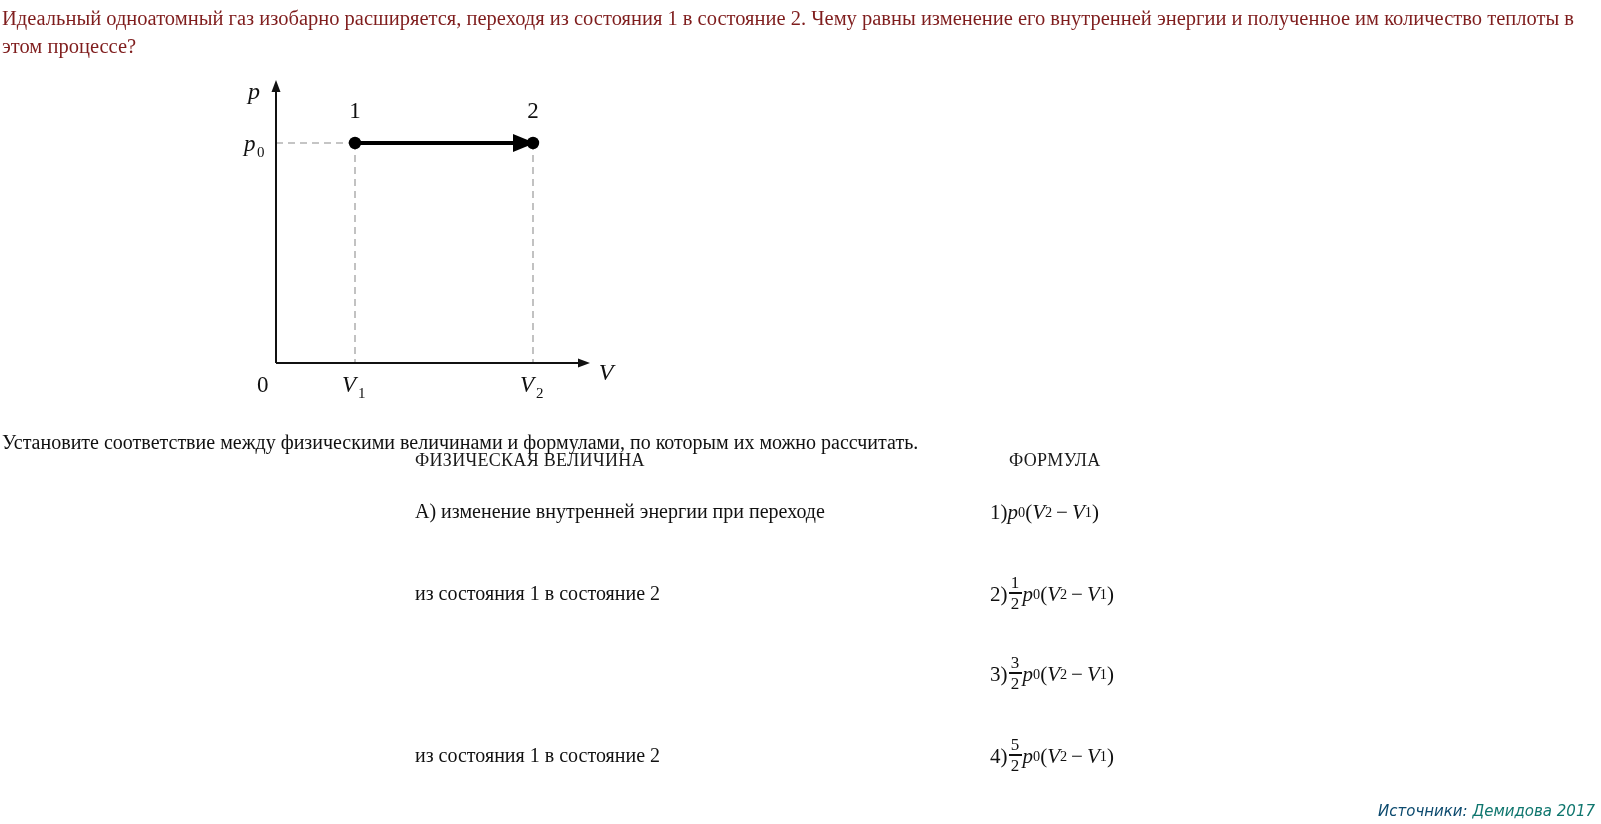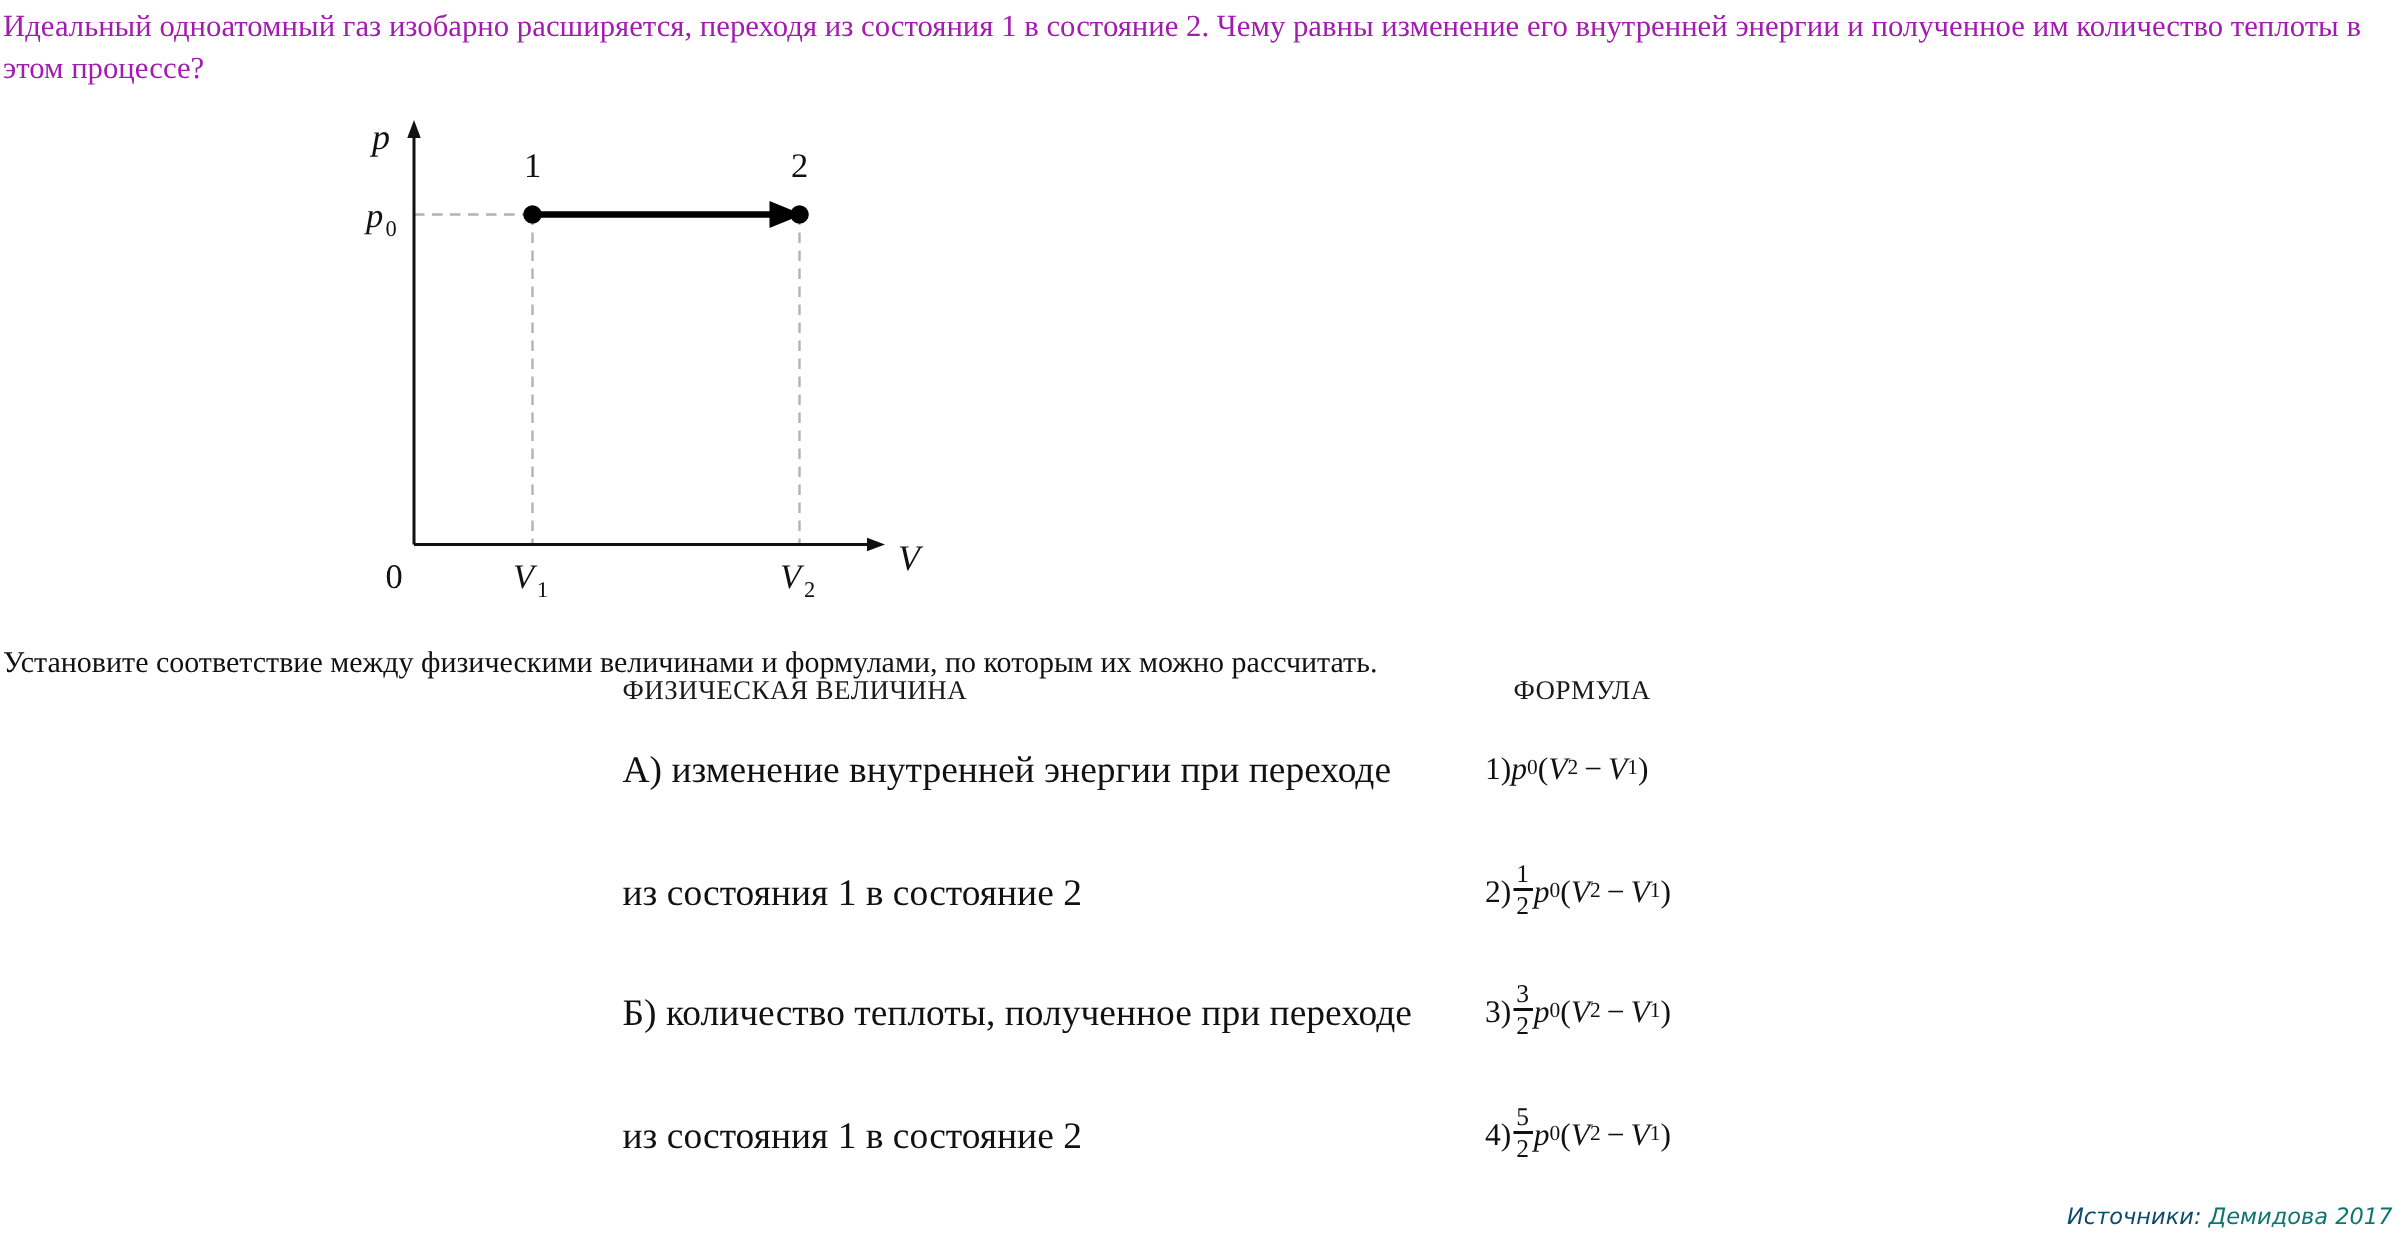--- a/index.html
+++ b/index.html
@@ -17,21 +17,21 @@
   }
 
   
   .intro {
     position: absolute;
     left: 2px;
     top: 4px;
     width: 1580px;
     font-size: 20.5px;
     line-height: 28px;
-    color: #a21caf;
+    color: #7f1d1d;
     white-space: pre-wrap;
   }
 
   
   .diagram {
     position: absolute;
     left: 230px;
     top: 72px;
     width: 400px;
     height: 330px;
@@ -74,21 +74,21 @@
   }
   .row-0 { top: 38px; }
   .row-1 { top: 120px; }
   .row-2 { top: 200px; }
   .row-3 { top: 282px; }
 
   .quantity {
     position: absolute;
     left: 0px;
     top: 12px;
-    font-size: 25px;
+    font-size: 20px;
     color: #111111;
     white-space: nowrap;
   }
 
   .formula {
     position: absolute;
     left: 575px;
     top: 0px;
     font-size: 21px;
     color: #111111;
@@ -250,21 +250,20 @@
       <span class="mathvar">V</span>
         <span class="sub">2</span>
       <span class="minus">−</span>
       <span class="mathvar">V</span>
         <span class="sub">1</span>
       <span class="paren">)</span>
     </div>
   </div>
 
   <div class="row row-2">
-    <div class="quantity">Б) количество теплоты, полученное при переходе</div>
     <div class="formula">
       <span class="idx">3)</span>
       <span class="frac">
         <span class="num">3</span>
         <span class="bar"></span>
         <span class="den">2</span>
       </span>
       <span class="mathvar">p</span>
         <span class="sub">0</span>
       <span class="paren">(</span>

